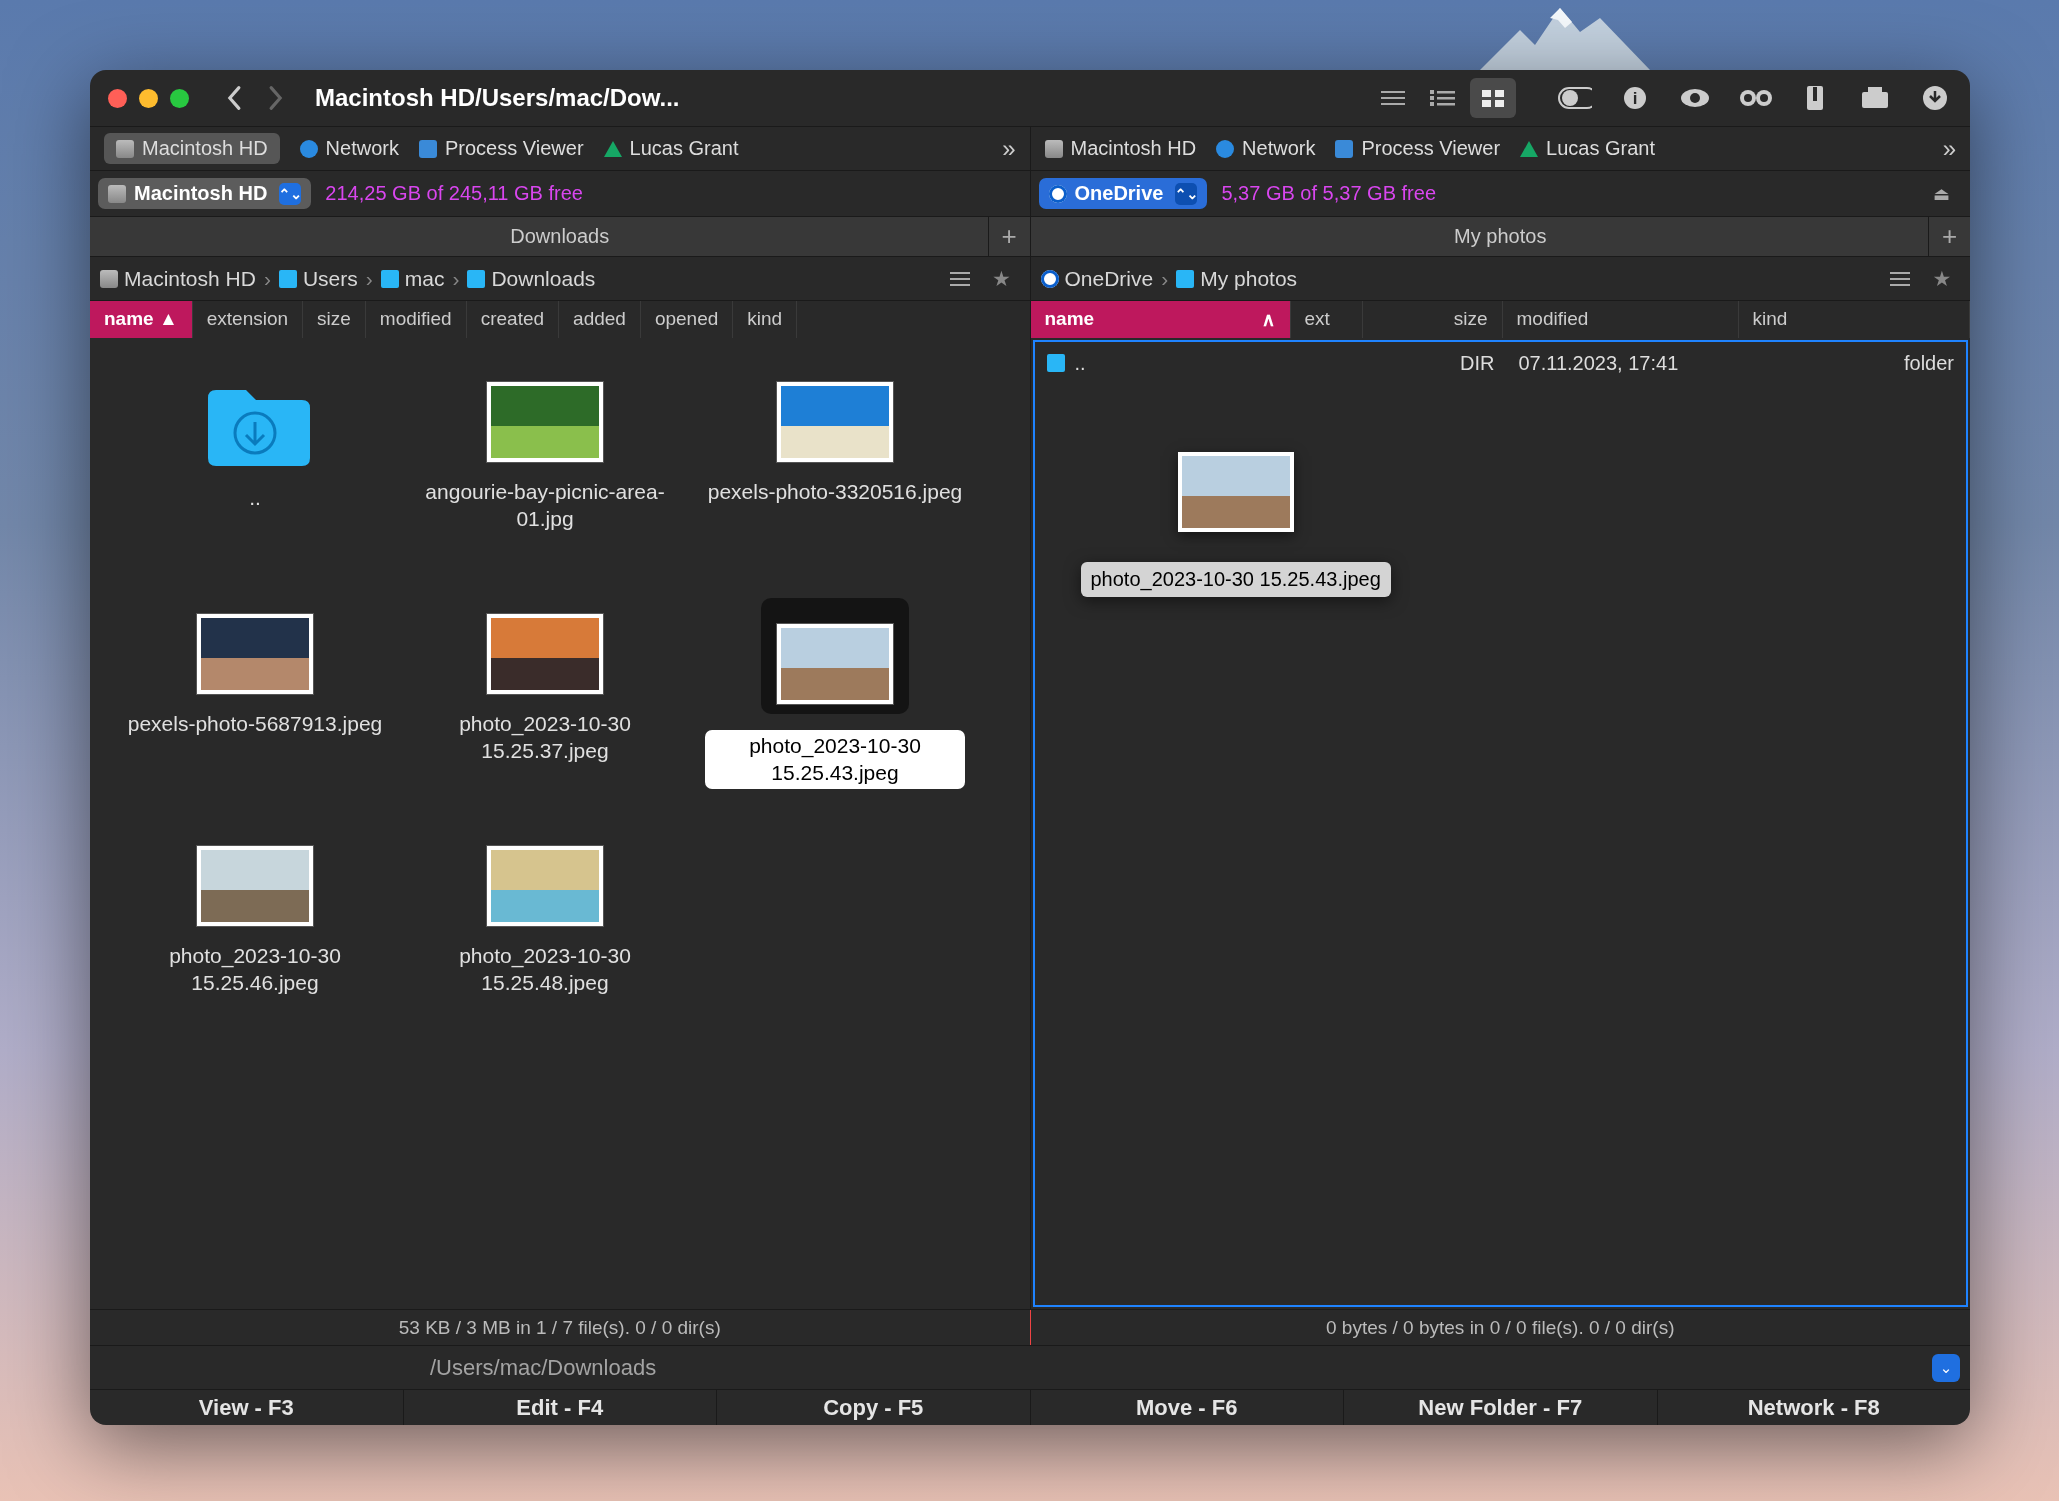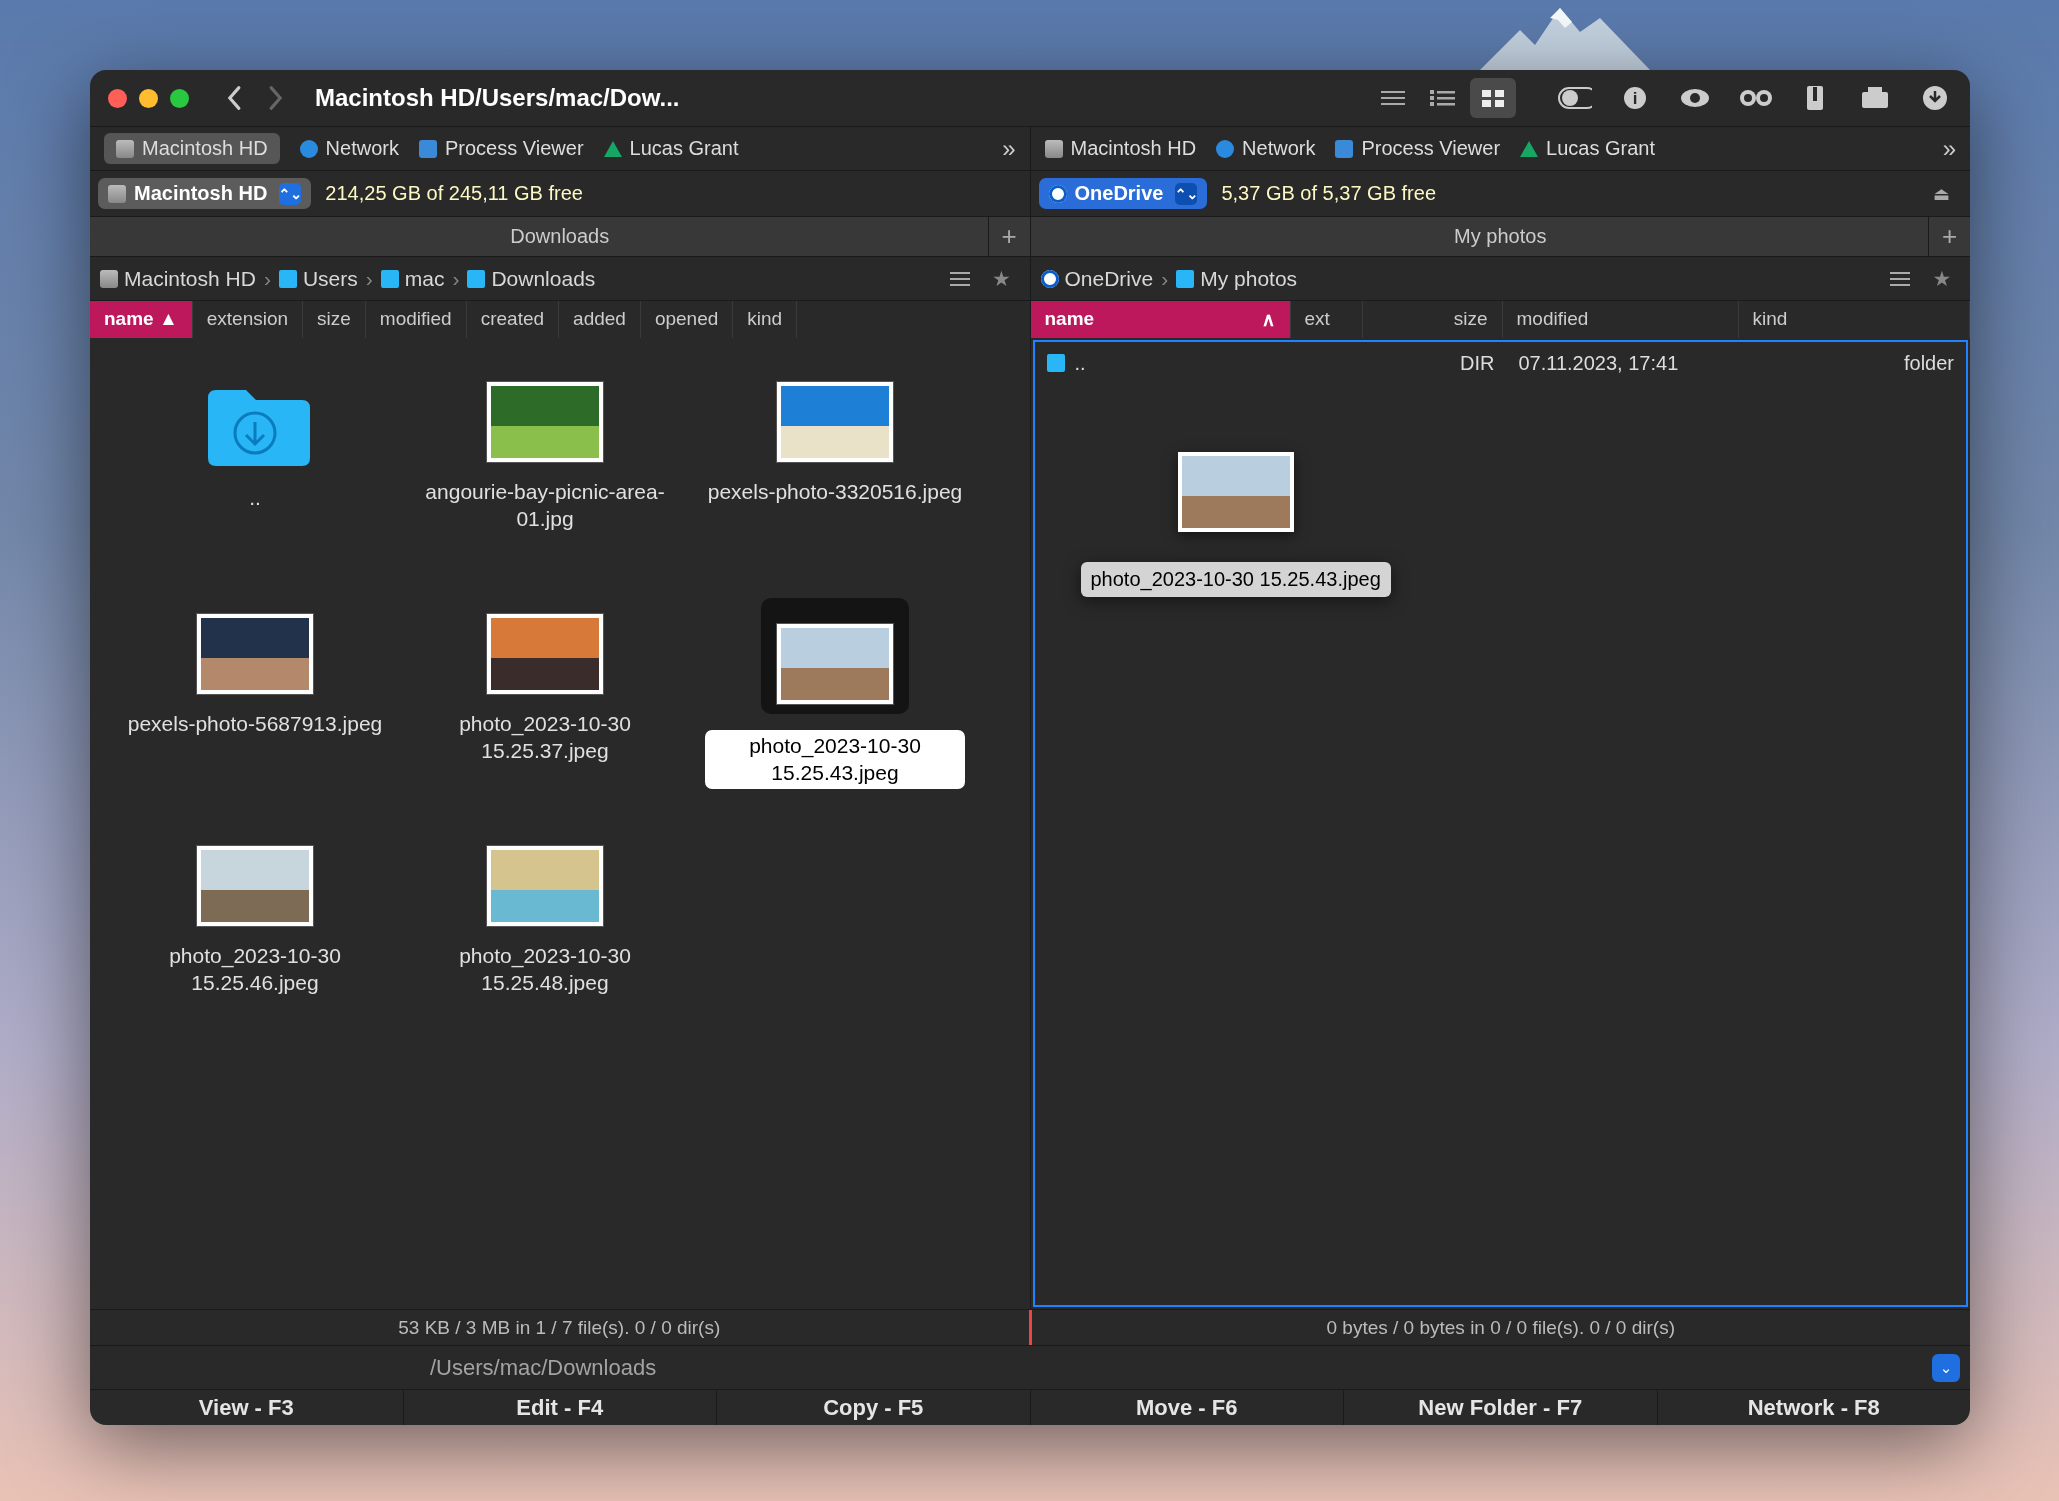--- a/index.html
+++ b/index.html
@@ -52,21 +52,21 @@
   .tab-item{display:flex;align-items:center;gap:8px;color:#ddd;font-size:20px;white-space:nowrap;}
   .tab-item.active{background:#565656;padding:4px 12px;border-radius:6px;}
   .tab-chevron{margin-left:auto;color:#ccc;font-size:24px;}
   .drivebar{height:46px;display:flex;border-top:1px solid #1a1a1a;}
   .drivebar-half{flex:1;display:flex;align-items:center;padding:0 8px;gap:14px;}
   .drivebar-half+.drivebar-half{border-left:1px solid #1a1a1a;}
   .drive-sel{display:flex;align-items:center;gap:8px;background:#5c5c5c;border-radius:7px;padding:4px 10px;font-weight:600;color:#fff;}
   .drive-sel.blue{background:#2a6dd8;}
   .drive-sel .upd{width:22px;height:22px;background:#1f6fe0;border-radius:5px;display:flex;align-items:center;justify-content:center;color:#fff;margin-left:4px;font-size:14px;}
   .drive-sel.blue .upd{background:#0d4fb1;}
-  .freeinfo{color:#fef9c3;font-size:20px;}
+  .freeinfo{color:#d946ef;font-size:20px;}
   .eject{margin-left:auto;color:#aaa;font-size:18px;margin-right:12px;}
   .tabheader{height:40px;display:flex;border-top:1px solid #1a1a1a;}
   .tabheader-half{flex:1;display:flex;align-items:center;justify-content:center;position:relative;color:#ccc;font-size:20px;background:#383838;}
   .tabheader-half+.tabheader-half{border-left:1px solid #1a1a1a;}
   .tabheader-plus{position:absolute;right:0;top:0;bottom:0;width:42px;display:flex;align-items:center;justify-content:center;border-left:1px solid #1a1a1a;color:#aaa;font-size:26px;}
   .breadcrumb{height:44px;display:flex;border-top:1px solid #1a1a1a;}
   .bc-half{flex:1;display:flex;align-items:center;padding:0 10px;gap:8px;color:#d8d8d8;font-size:21px;}
   .bc-half+.bc-half{border-left:1px solid #1a1a1a;}
   .bc-seg{display:flex;align-items:center;gap:6px;}
   .bc-chev{color:#888;}
@@ -93,21 +93,21 @@
   .list-row .c.name{flex: 0 0 260px;display:flex;align-items:center;gap:10px;}
   .list-row .c.ext{flex:0 0 72px;}
   .list-row .c.size{flex:0 0 140px;text-align:right;}
   .list-row .c.mod{flex:0 0 236px;}
   .list-row .c.kind{flex:1;text-align:right;}
   .drag-ghost{position:absolute;left:50px;top:98px;display:flex;flex-direction:column;align-items:center;pointer-events:none;}
   .drag-ghost .thumb{box-shadow:0 4px 12px rgba(0,0,0,0.5);}
   .drag-label{background:#d4d4d4;color:#000;border-radius:6px;padding:4px 10px;margin-top:30px;text-align:center;font-size:20px;line-height:1.35;box-shadow:0 4px 16px rgba(0,0,0,0.5);}
   .statusbar{height:36px;display:flex;border-top:1px solid #1a1a1a;}
   .sb-half{flex:1;display:flex;align-items:center;justify-content:center;color:#bbb;font-size:19px;}
-  .sb-half+.sb-half{border-left:3px solid #ef4444;}
+  .sb-half+.sb-half{border-left:1px solid #ef4444;}
   .pathbar{height:44px;display:flex;align-items:center;border-top:1px solid #1a1a1a;padding:0 10px;gap:10px;}
   .pathbar-text{color:#a3a3a3;font-size:22px;padding-left:330px;}
   .pathbar-drop{margin-left:auto;width:28px;height:28px;background:#1f6fe0;border-radius:6px;display:flex;align-items:center;justify-content:center;color:#fff;font-size:15px;}
   .fkeys{height:36px;display:flex;border-top:1px solid #1a1a1a;}
   .fk{flex:1;display:flex;align-items:center;justify-content:center;font-size:22px;font-weight:600;color:#e5e5e5;border-right:1px solid #1a1a1a;}
   .fk:last-child{border-right:none;}
   .hd-icon{width:18px;height:18px;display:inline-block;border-radius:3px;}
   .ico-hd{background:linear-gradient(#bbb,#888);}
   .ico-net{background:#2a8ae0;border-radius:50%;}
   .ico-mon{background:#3a8ad8;}

